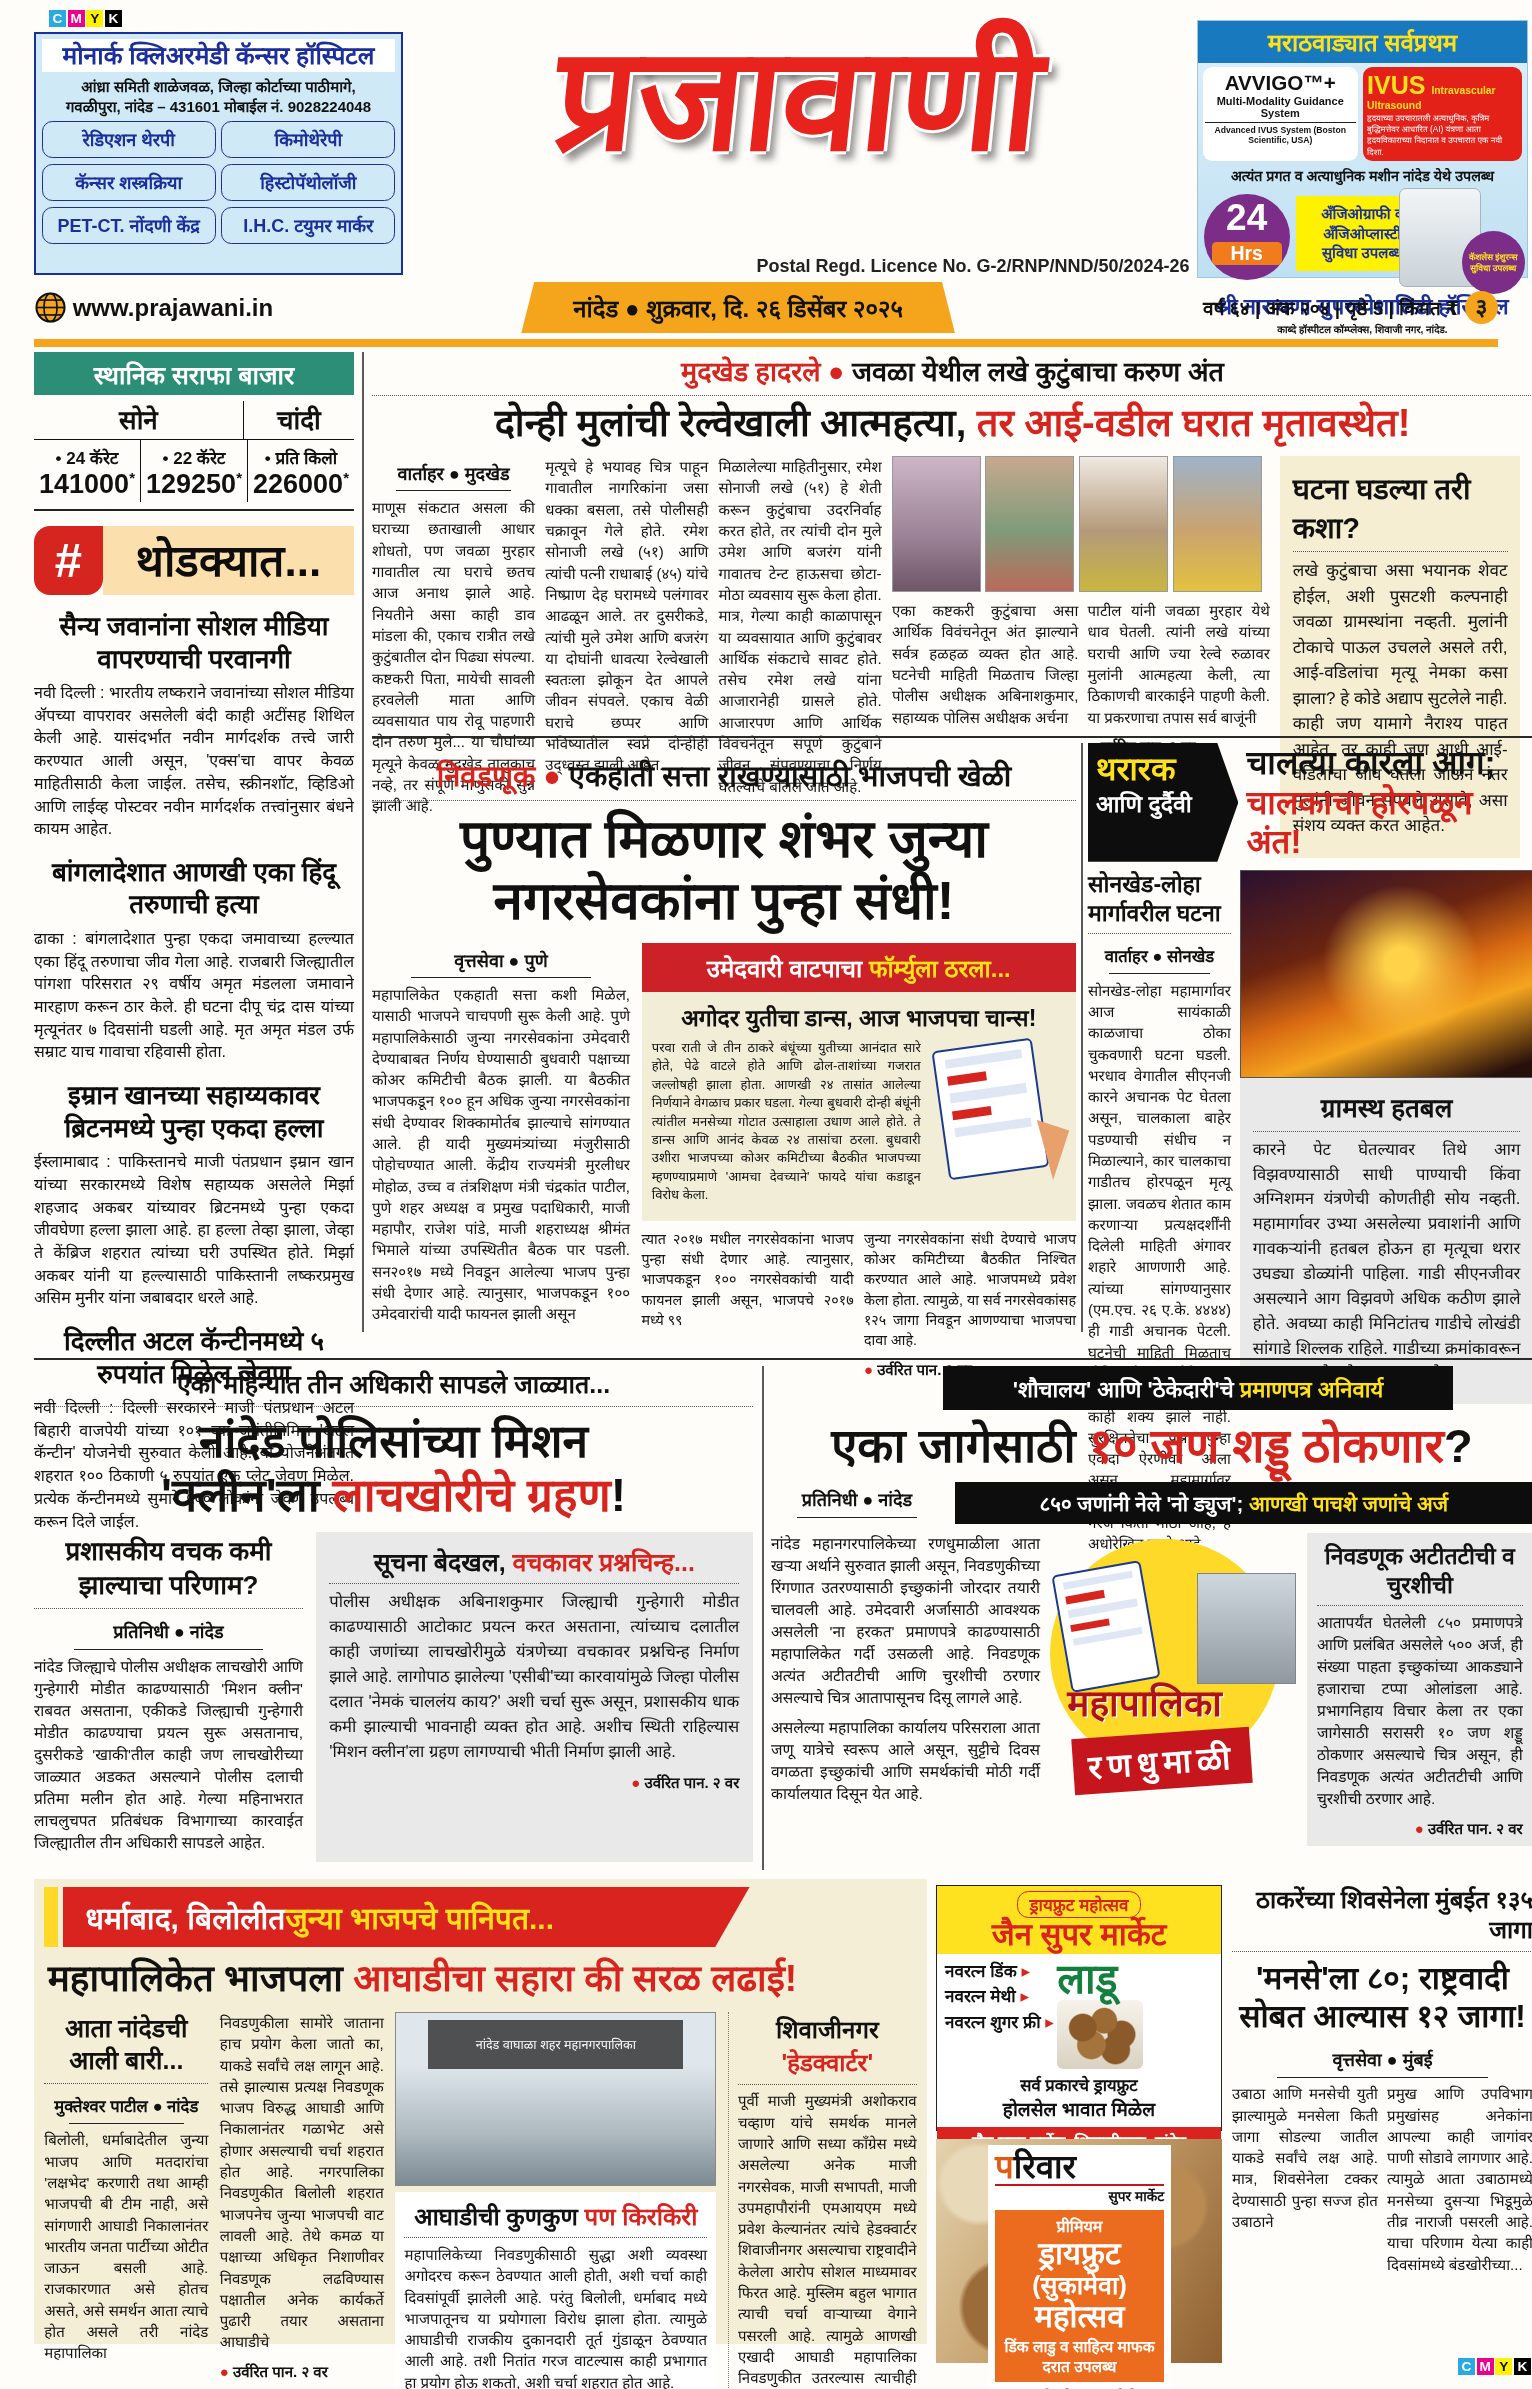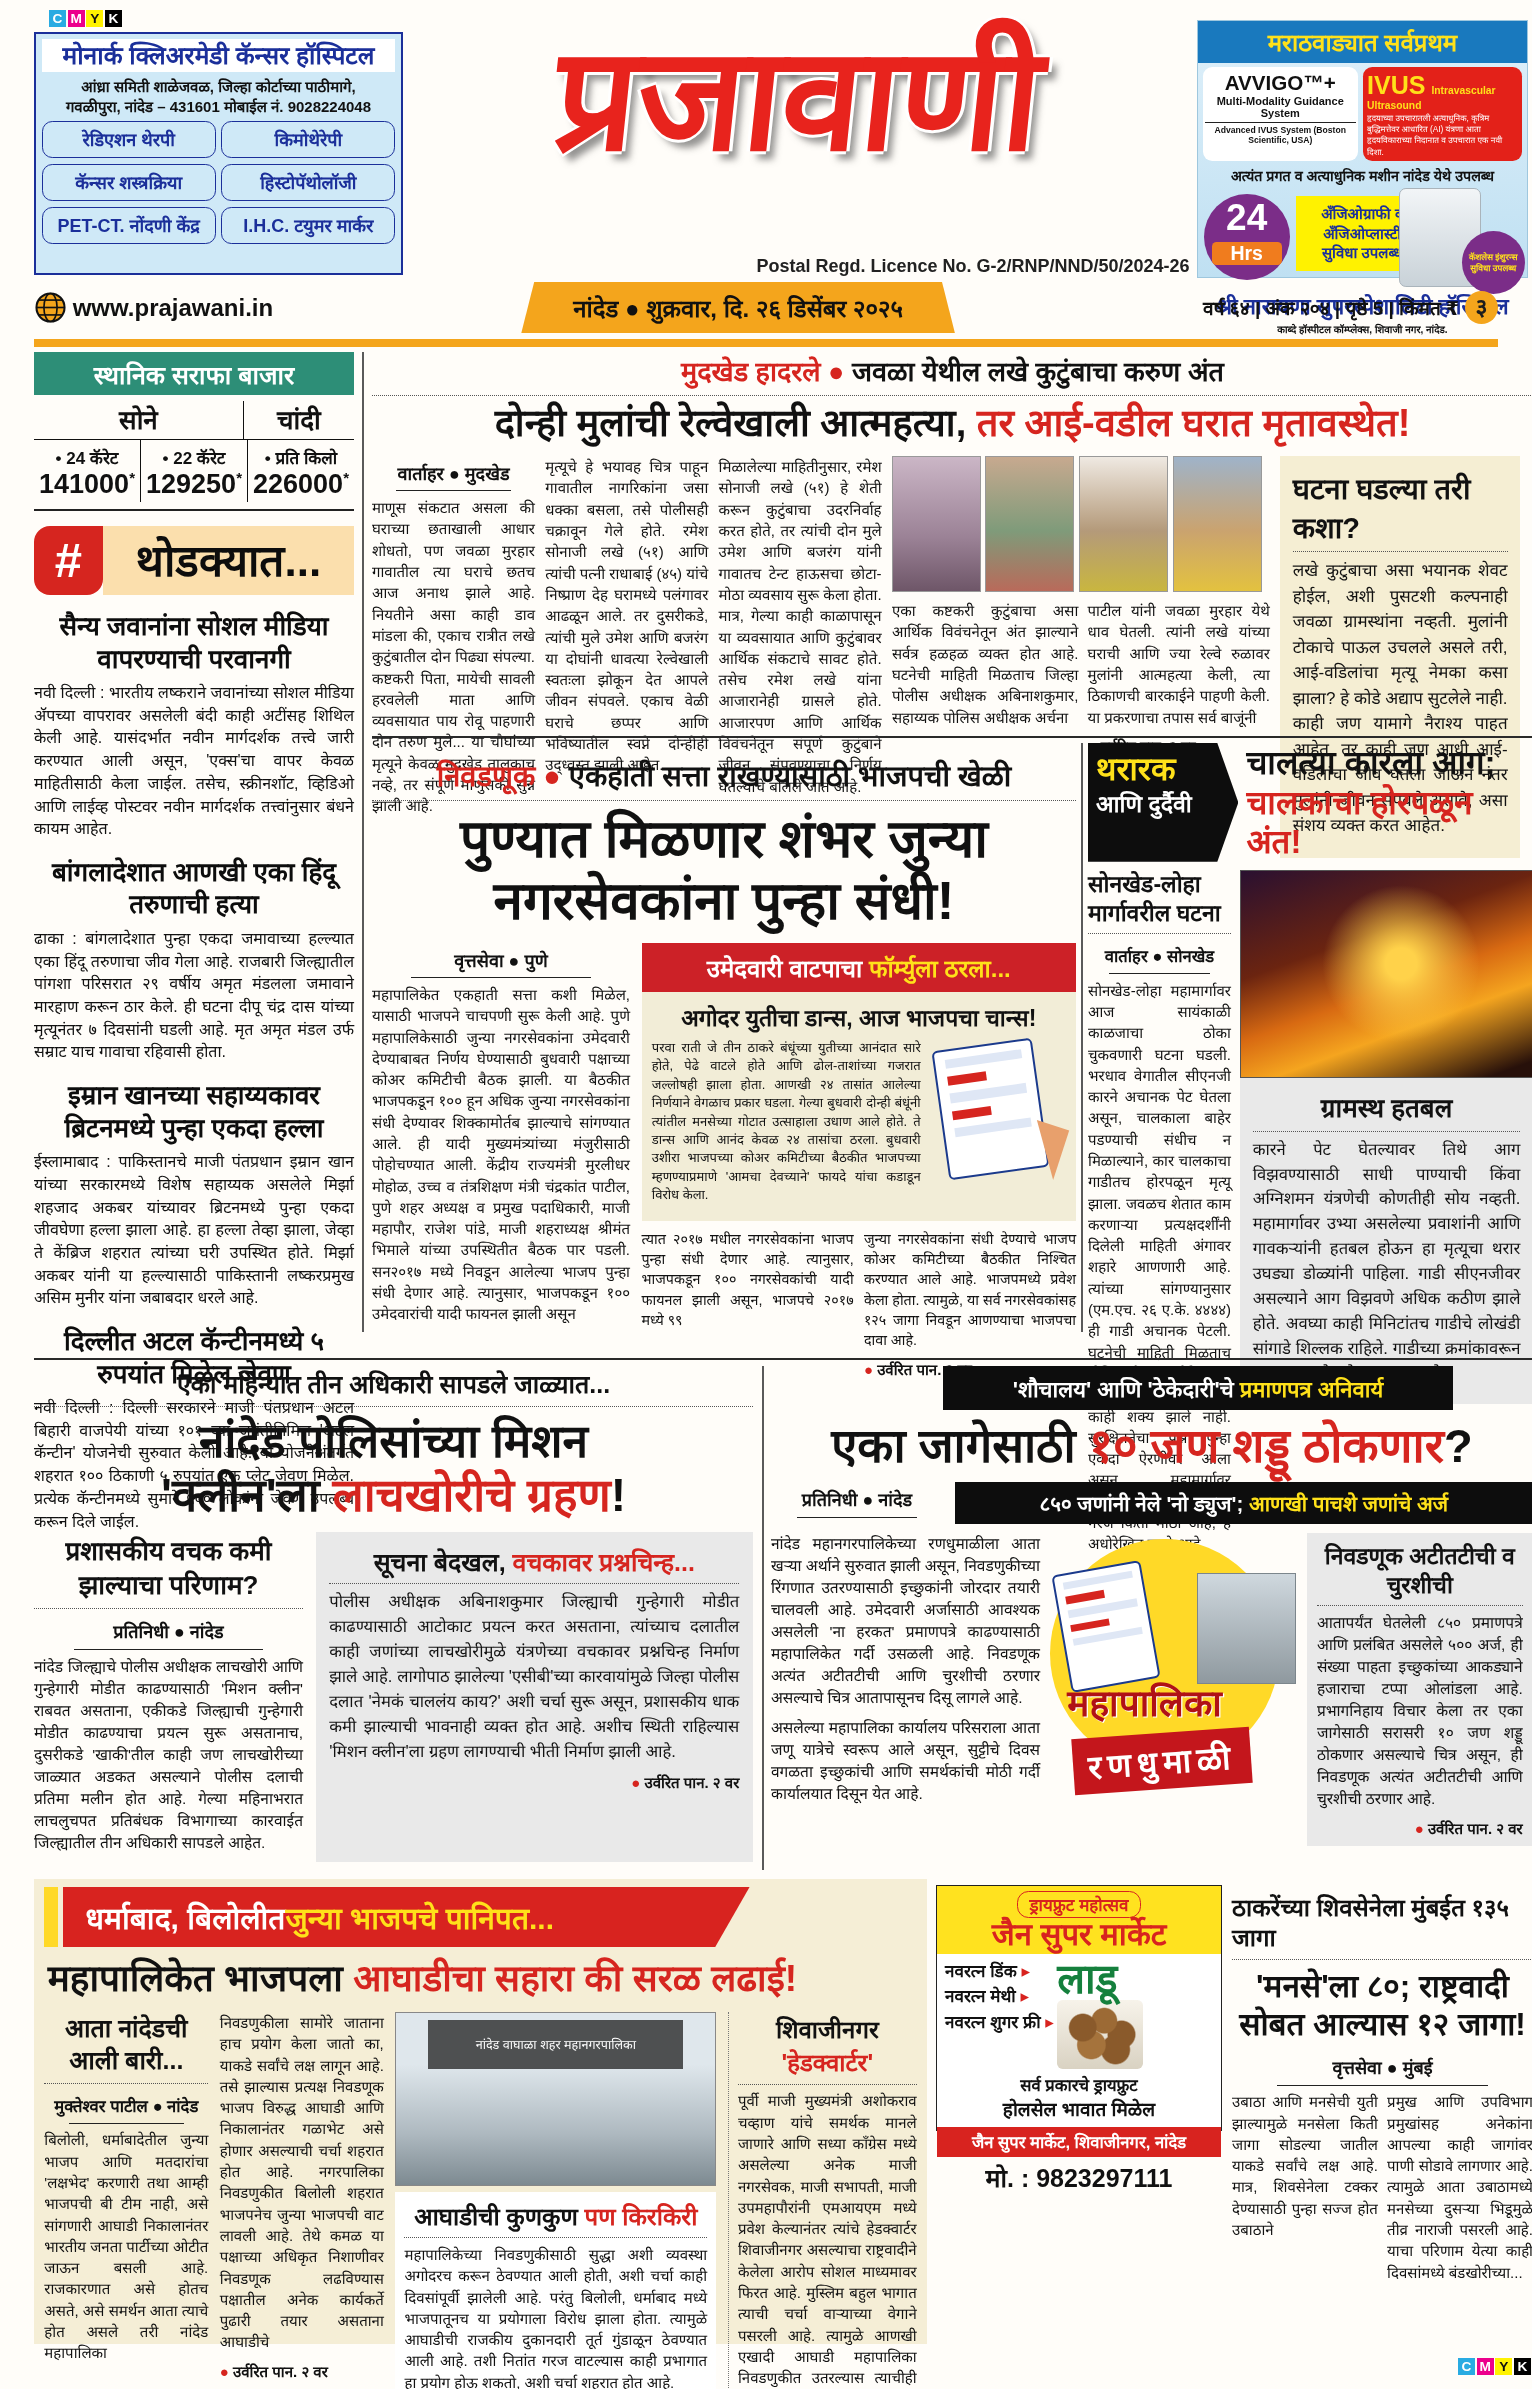--- a/index.html
+++ b/index.html
@@ -215,21 +215,21 @@
   .par-logo::first-letter{color:#e35b12;}
   .par-sub{text-align:right;font-weight:700;font-size:13.7px;border-top:2.3px solid #c4161c;margin:1.1px 0 4.6px;}
   .par-orange{background:#ec6c1f;color:#fff;text-align:center;padding:4.6px 2.3px;}
   .par-orange .s1{font-weight:800;font-size:16px;}
   .par-orange .s2{font-weight:800;font-size:31px;line-height:1.1;}
   .par-orange .s3{font-weight:800;font-size:25px;line-height:1.15;}
   .par-orange .s4{font-weight:800;font-size:15.5px;line-height:1.3;margin-top:3.4px;}
   .par-addr{font-weight:800;font-size:17px;text-align:center;padding:4.6px 0 1.1px;color:#111;}
   
   .art-manse{left:1232px;top:1885px;width:301px;}
-  .manse-kick{font-weight:800;font-size:24px;text-align:left;line-height:1.25;margin-top:8px;}
+  .manse-kick{font-weight:800;font-size:24px;text-align:right;line-height:1.25;}
   .head-manse{font-weight:800;font-size:31.5px;text-align:center;line-height:1.22;margin:6.9px 0;}
   .manse-row{display:flex;gap:9.2px;}
   .manse-row div{flex:1;}
   .manse-row p{font-size:15px;}
   .globe{width:33px;height:33px;}
 </style>
 </head>
 <body>
 
 <div class="page">
@@ -602,20 +602,34 @@
         <div class="jain-ladu">लाडू</div>
         <div class="laddu-img"></div>
       </div>
     </div>
     <div class="jain-note1">सर्व प्रकारचे ड्रायफ्रुट</div>
     <div class="jain-note2">होलसेल भावात मिळेल</div>
     <div class="jain-band">जैन सुपर मार्केट, शिवाजीनगर, नांदेड</div>
     <div class="jain-phone">मो. : 9823297111</div>
   </div>
 
+  <div class="abs ad-parivar">
+    <div class="par-card">
+      <div class="par-logo">परिवार</div>
+      <div class="par-sub">सुपर मार्केट</div>
+      <div class="par-orange">
+        <div class="s1">प्रीमियम</div>
+        <div class="s2">ड्रायफ्रुट</div>
+        <div class="s3">(सुकामेवा)</div>
+        <div class="s2">महोत्सव</div>
+        <div class="s4">डिंक लाडु व साहित्य माफक दरात उपलब्ध</div>
+      </div>
+      <div class="par-addr">छत्रपती चौक, पुर्णा रोड.</div>
+    </div>
+  </div>
 
   <div class="abs art-manse">
     <div class="manse-kick">ठाकरेंच्या शिवसेनेला मुंबईत १३५ जागा</div>
     <div class="dotted"></div>
     <div class="head-manse">'मनसे'ला ८०; राष्ट्रवादी सोबत आल्यास १२ जागा!</div>
     <div class="byline">वृत्तसेवा ● मुंबई</div>
     <div class="manse-row">
       <div>
           <p class="jc">उबाठा आणि मनसेची युती झाल्यामुळे मनसेला किती जागा सोडल्या जातील याकडे सर्वांचे लक्ष आहे. मात्र, शिवसेनेला टक्कर देण्यासाठी पुन्हा सज्ज होत उबाठाने</p>
         </div>

